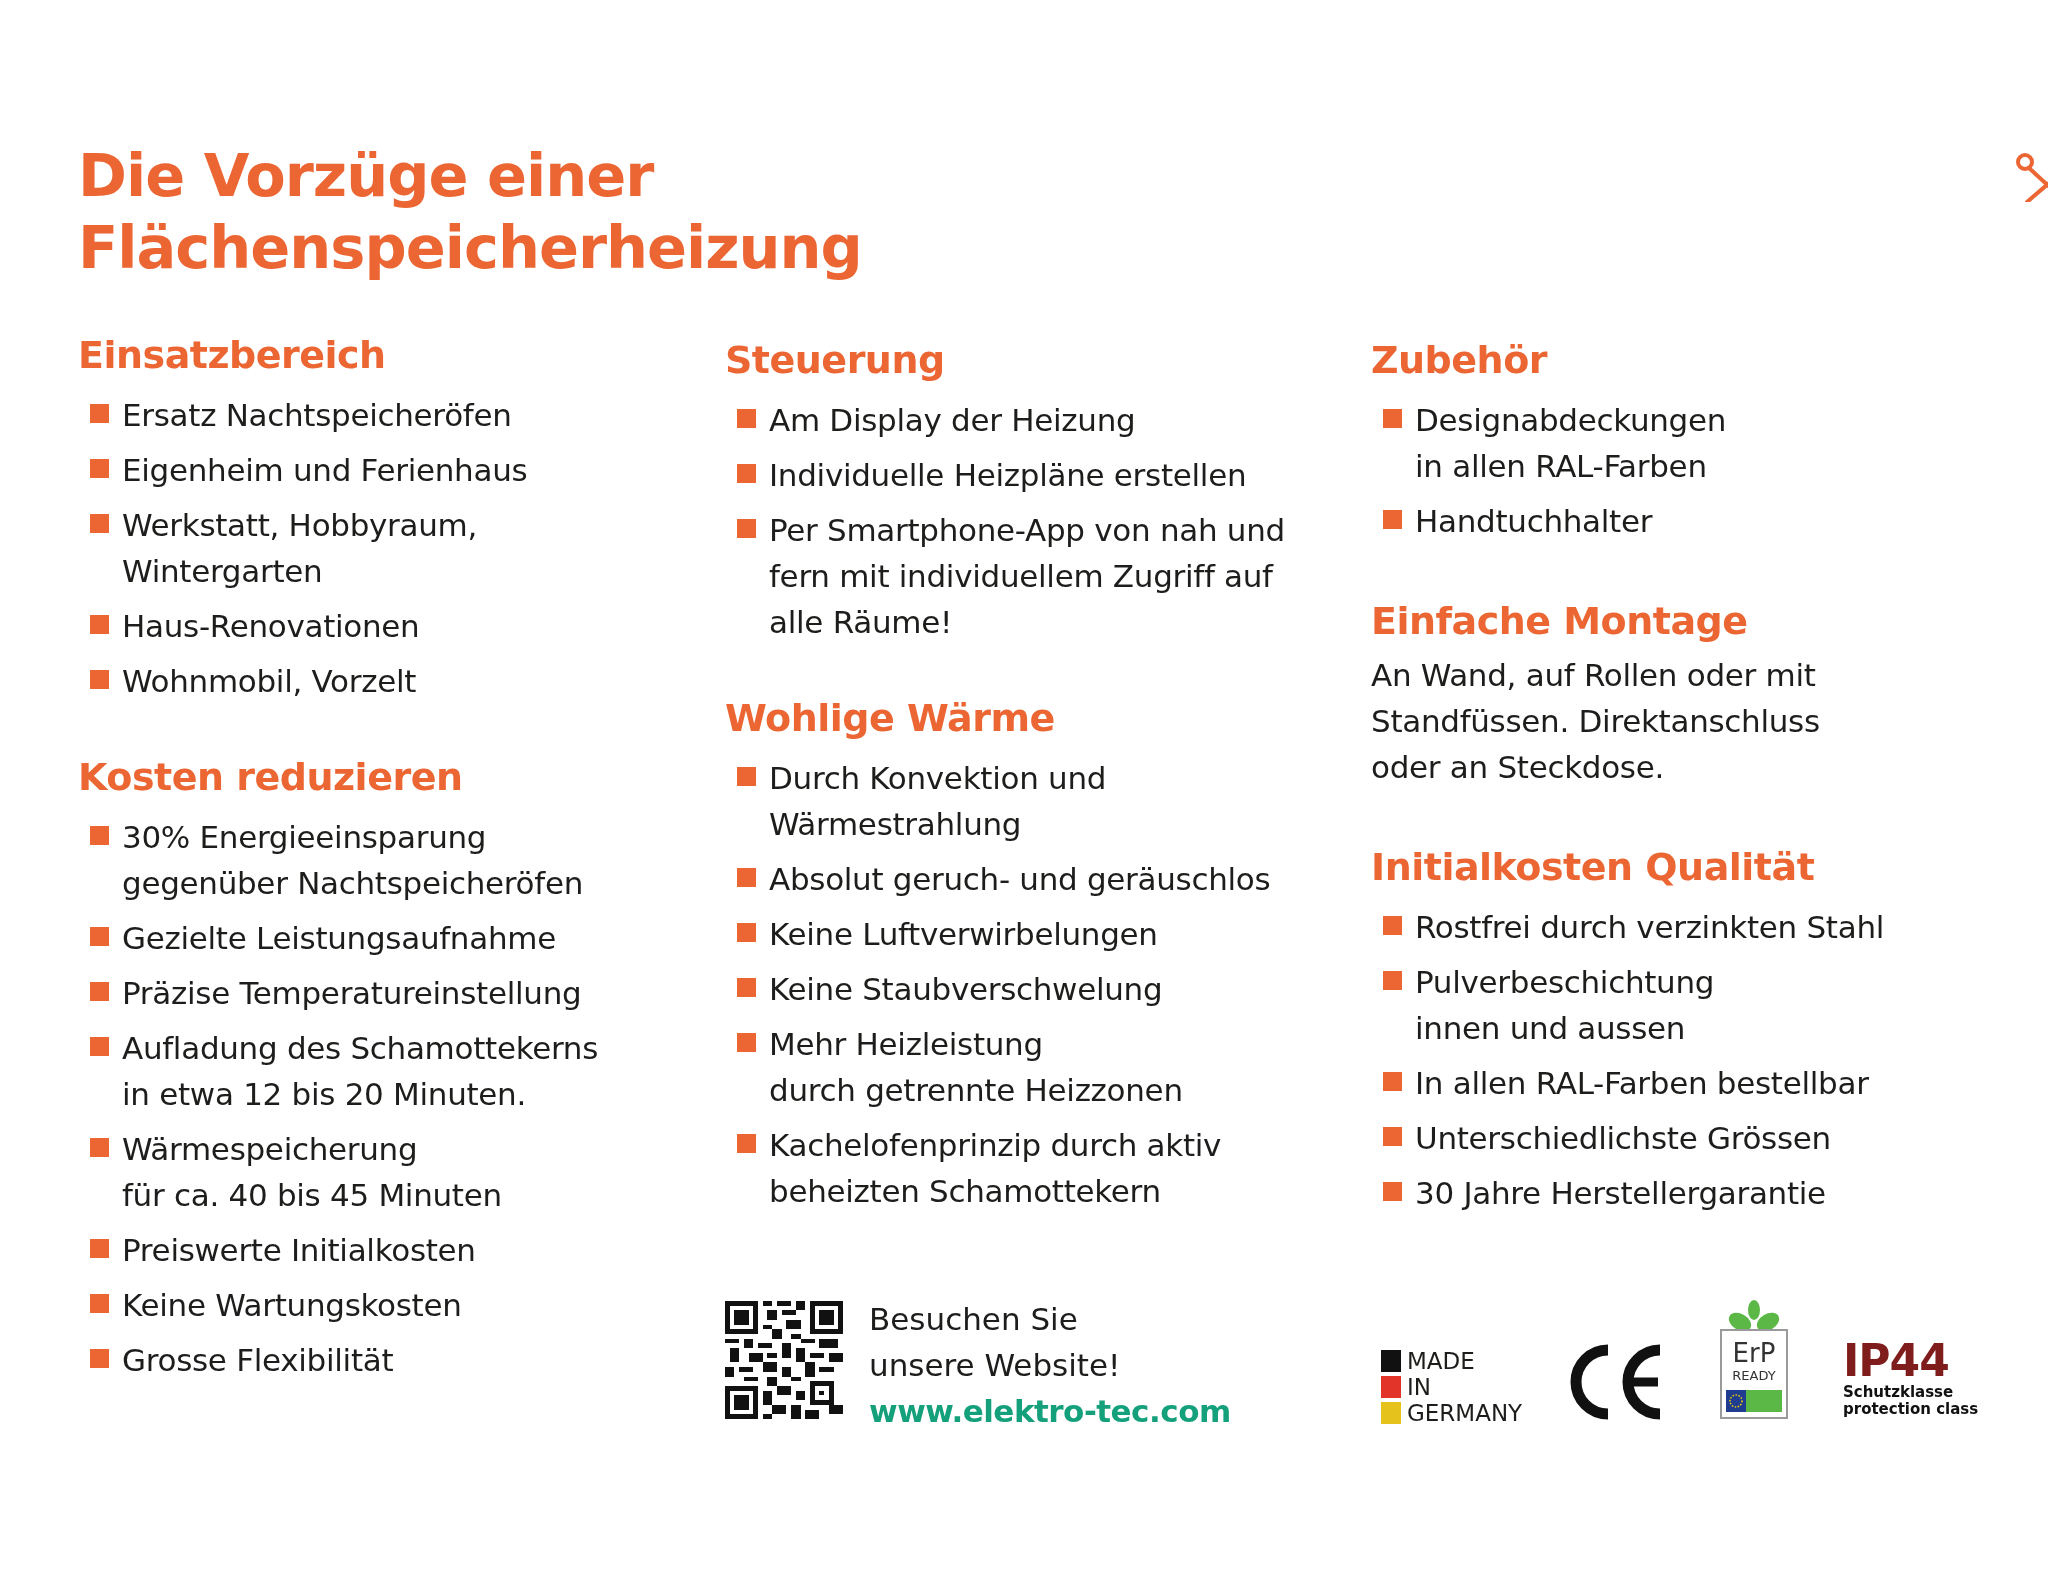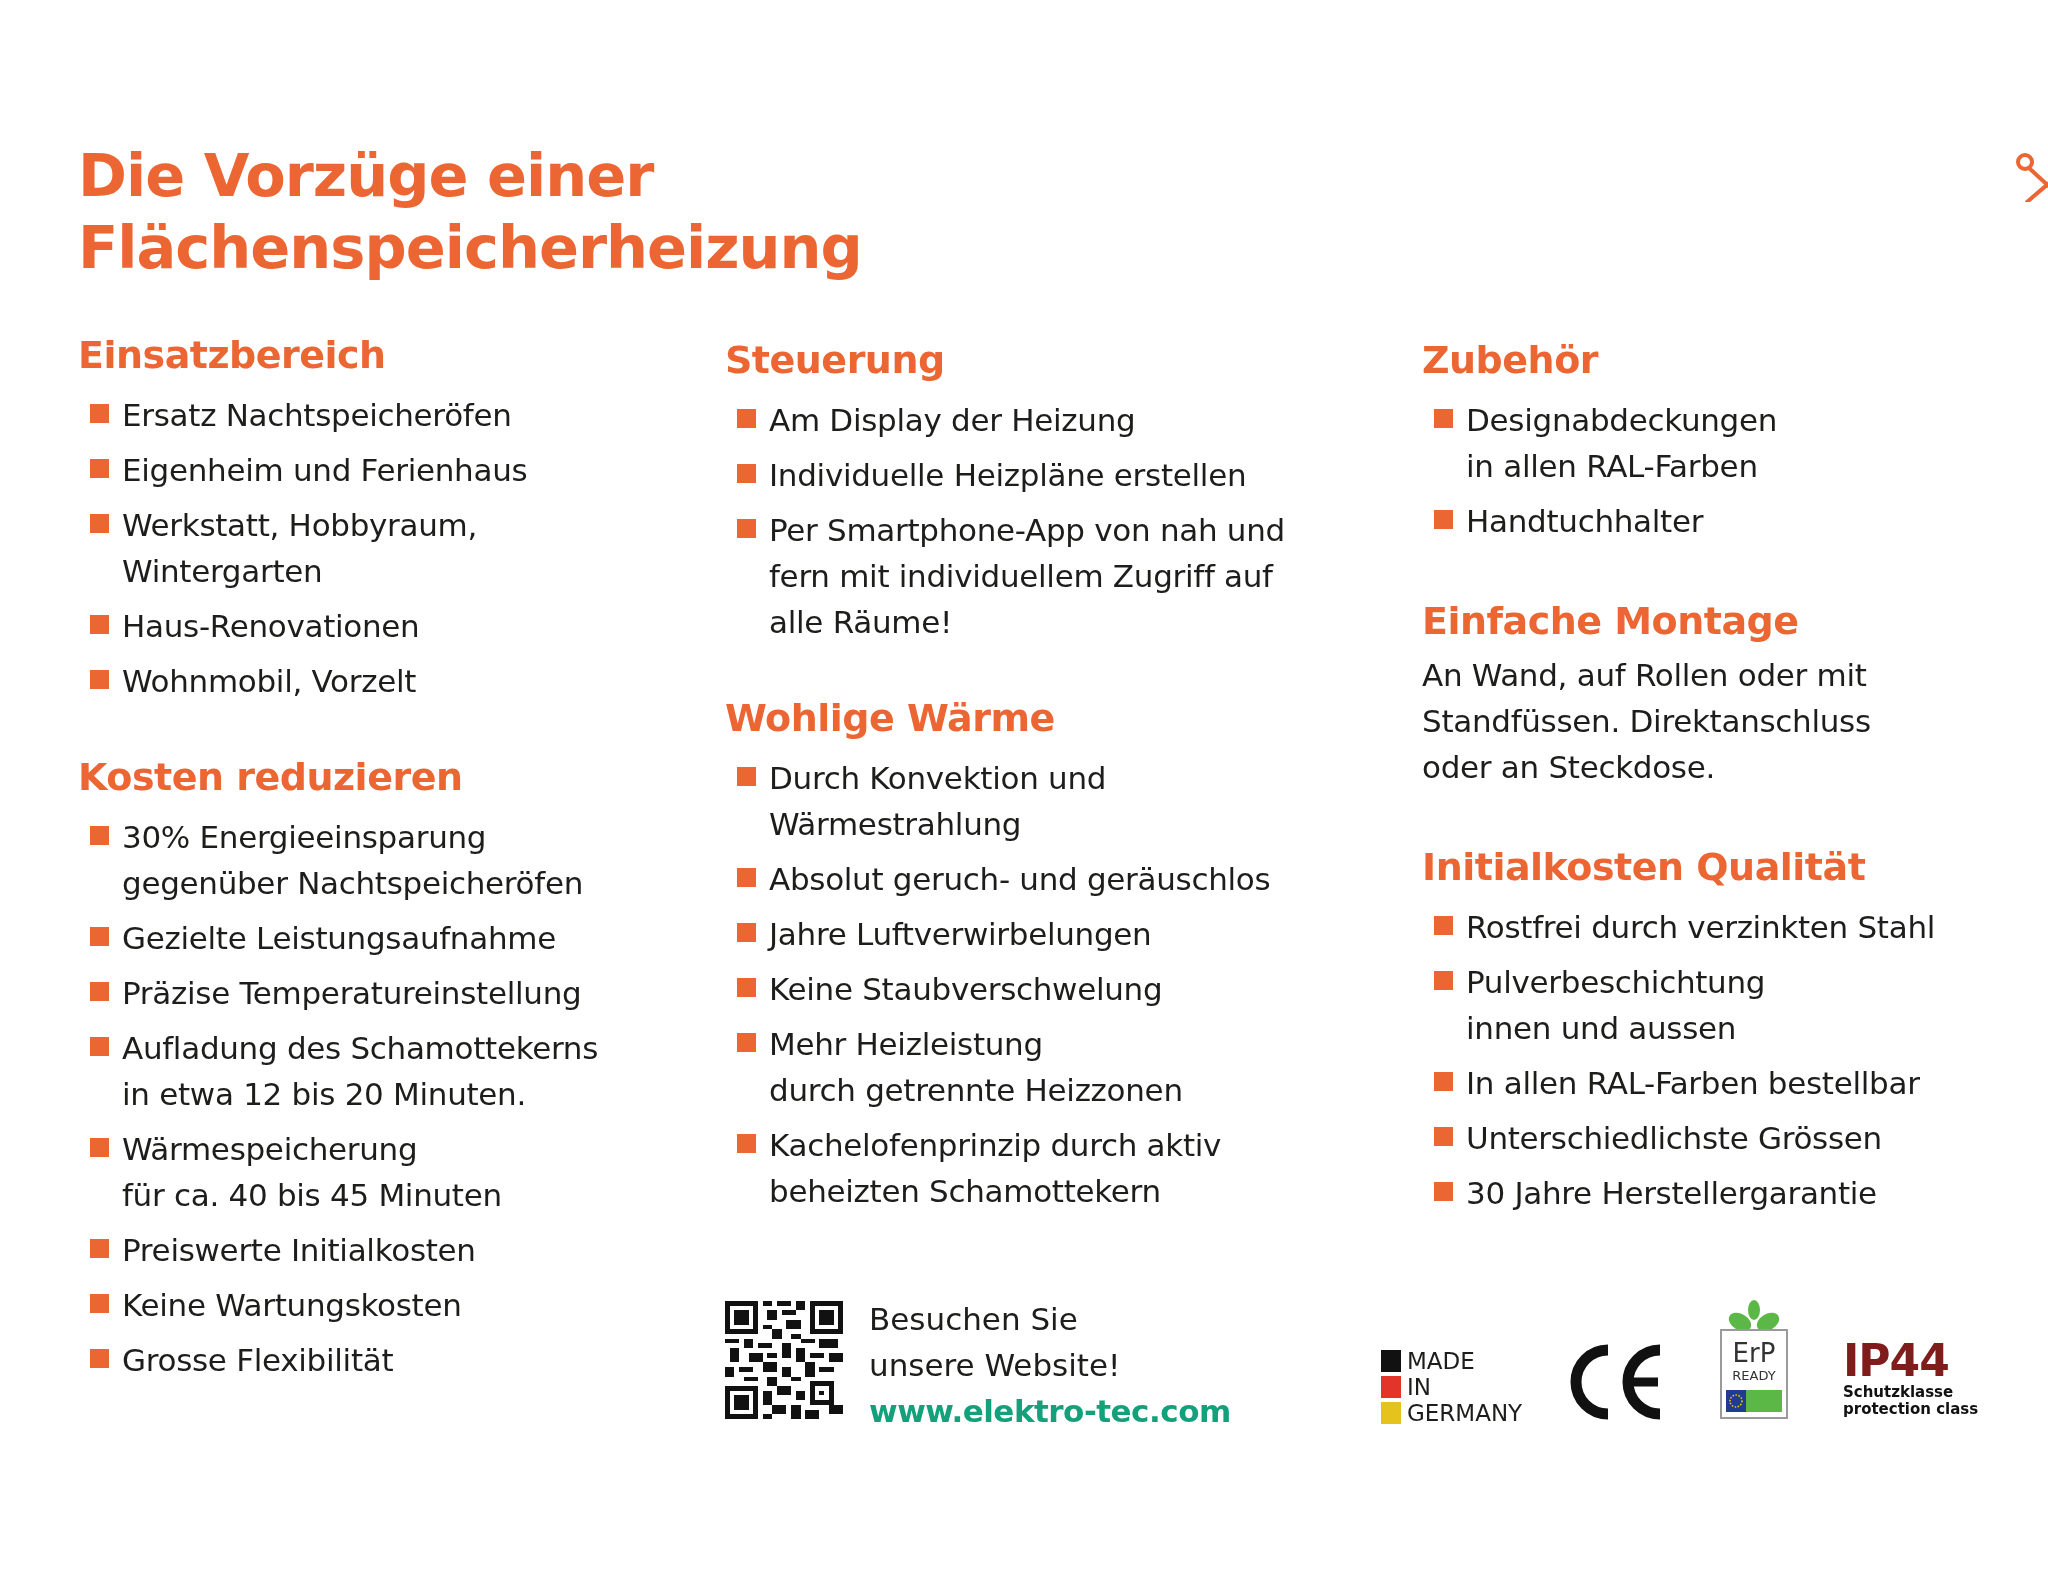--- a/index.html
+++ b/index.html
@@ -99,31 +99,31 @@
 fern mit individuellem Zugriff auf
 alle Räume!</span></li>
     </ul>
   </div>
   <div class="section" style="margin-top:48px;">
     <h2>Wohlige Wärme</h2>
     <ul class="list">
       <li><span class="sq"></span><span>Durch Konvektion und
 Wärmestrahlung</span></li>
       <li><span class="sq"></span><span>Absolut geruch- und geräuschlos</span></li>
-      <li><span class="sq"></span><span>Jahre Luftverwirbelungen</span></li>
+      <li><span class="sq"></span><span>Keine Luftverwirbelungen</span></li>
       <li><span class="sq"></span><span>Keine Staubverschwelung</span></li>
       <li><span class="sq"></span><span>Mehr Heizleistung
 durch getrennte Heizzonen</span></li>
       <li><span class="sq"></span><span>Kachelofenprinzip durch aktiv
 beheizten Schamottekern</span></li>
     </ul>
   </div>
 </div>
 
-<div class="col" style="left:1422px; top:335px;">
+<div class="col" style="left:1371px; top:335px;">
   <div class="section">
     <h2>Zubehör</h2>
     <ul class="list">
       <li><span class="sq"></span><span>Designabdeckungen
 in allen RAL-Farben</span></li>
       <li><span class="sq"></span><span>Handtuchhalter</span></li>
     </ul>
   </div>
   <div class="section" style="margin-top:52px;">
     <h2>Einfache Montage</h2>

